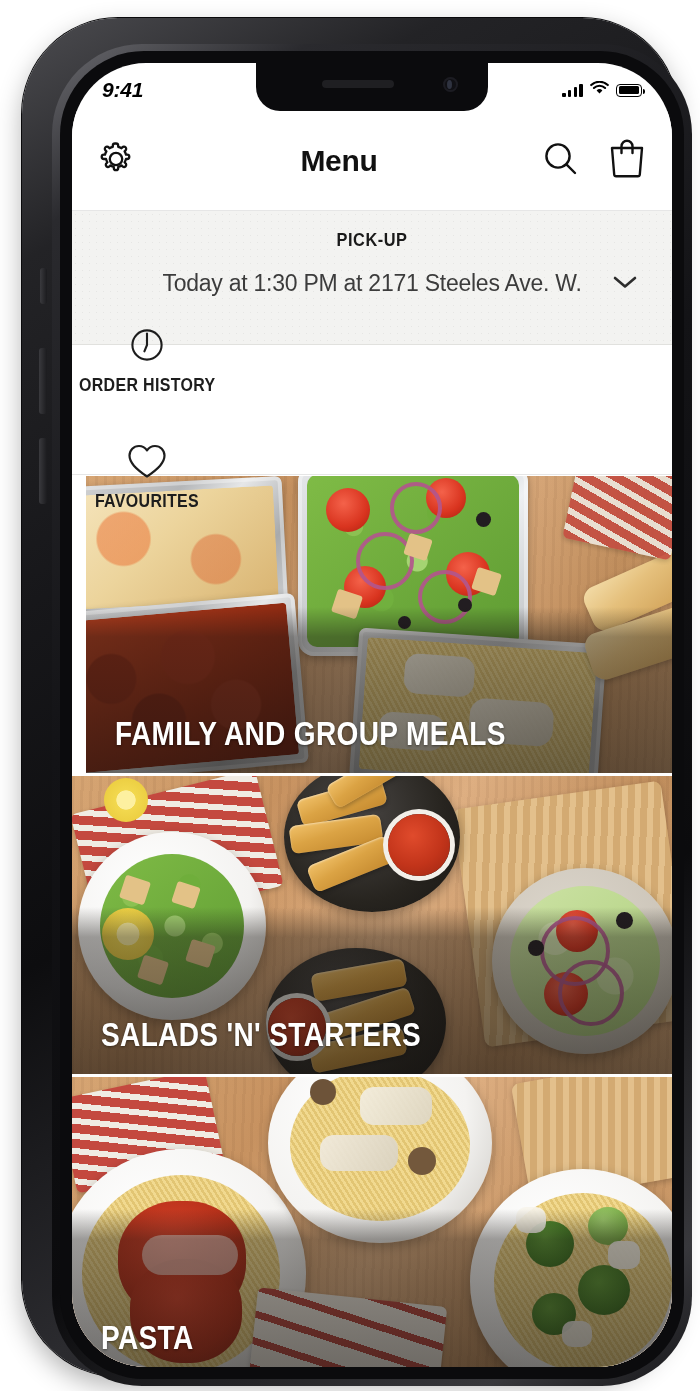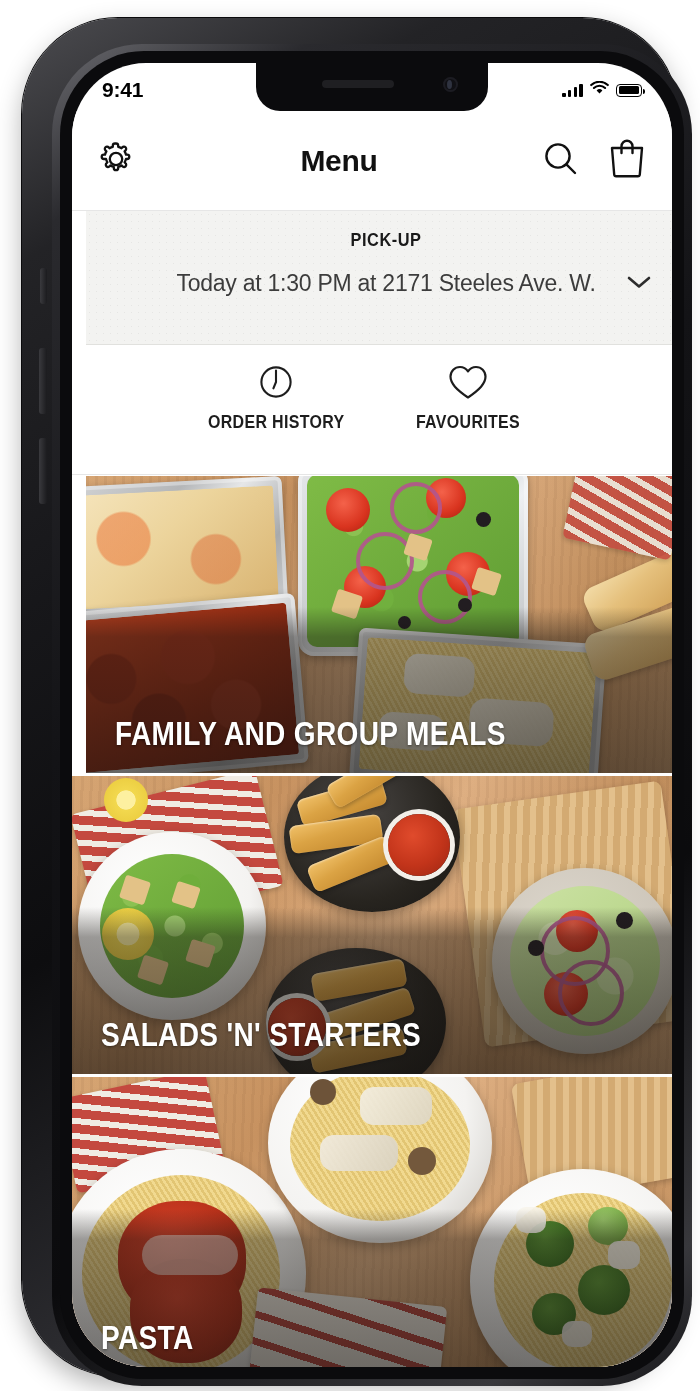--- a/index.html
+++ b/index.html
@@ -50,21 +50,21 @@
     position:absolute;right:30px;top:14px;width:15px;height:15px;border-radius:50%;
     background:#101014;box-shadow:inset 0 0 0 2px #1c1c22;
   }
   .notch-cam::after{content:"";position:absolute;left:4px;top:3px;width:5px;height:9px;
     border-radius:50%;background:#2f3340;}
 
   
   .statusbar{
     position:absolute;top:0;left:0;width:600px;height:48px;z-index:30;
     display:flex;align-items:center;justify-content:space-between;
-    padding:0 30px;box-sizing:border-box;color:#000;
+    padding:0 30px;box-sizing:border-box;color:#000;font-style:italic;
   }
   .clock{font-size:21px;font-weight:700;letter-spacing:-.2px;margin-top:6px;}
   .status-right{display:flex;align-items:center;gap:7px;margin-top:6px;}
   .sig{display:flex;align-items:flex-end;gap:2.2px;height:13px;}
   .sig i{display:block;width:3.6px;background:#000;border-radius:1px;}
   .sig i:nth-child(1){height:4px;}
   .sig i:nth-child(2){height:7px;}
   .sig i:nth-child(3){height:10px;}
   .sig i:nth-child(4){height:13px;}
   .batt{width:26px;height:13px;border:1.6px solid #000;border-radius:4px;position:relative;
@@ -78,21 +78,21 @@
     position:absolute;top:48px;left:0;width:600px;height:100px;background:#fff;z-index:20;
     display:flex;align-items:center;justify-content:space-between;
     padding:0 22px;box-sizing:border-box;border-bottom:1px solid #e6e6e6;
   }
   .appbar-title{font-size:30px;font-weight:700;color:#111;letter-spacing:-.3px;}
   .appbar-right{display:flex;align-items:center;gap:22px;}
   .icon-btn{display:flex;align-items:center;justify-content:center;}
 
   
   .pickup{
-    position:absolute;top:148px;left:14px;width:600px;height:134px;box-sizing:border-box;
+    position:absolute;top:148px;left:0;width:600px;height:134px;box-sizing:border-box;
     background:#f3f3f1;
     background-image:radial-gradient(circle, rgba(0,0,0,.055) 0.7px, transparent 0.8px);
     background-size:7px 7px;
     border-bottom:1px solid #e1e1de;
     padding-top:18px;z-index:15;
   }
   .pickup-label{
     text-align:center;font-size:19px;font-weight:700;color:#1a1a1a;
     letter-spacing:.6px;transform:scaleX(.86);
   }
@@ -100,21 +100,21 @@
     display:flex;align-items:center;justify-content:center;
     margin-top:19px;position:relative;padding:0 36px;
   }
   .pickup-text{font-size:23px;color:#3c3c3c;letter-spacing:-.25px;}
   .chev{position:absolute;right:34px;top:50%;transform:translateY(-50%);}
 
   
   .actions{
     position:absolute;top:282px;left:0;width:600px;height:130px;background:#fff;z-index:15;
     display:flex;align-items:flex-start;justify-content:center;gap:42px;
-    padding-top:14px;box-sizing:border-box;border-bottom:1px solid #e6e6e6;
+    padding-top:14px;box-sizing:border-box;border-bottom:1px solid #e6e6e6;flex-direction:column;
   }
   .action{display:flex;flex-direction:column;align-items:center;width:150px;}
   .action-icon{height:46px;display:flex;align-items:center;justify-content:center;}
   .action-label{
     margin-top:6px;font-size:19px;font-weight:700;color:#1d1d1d;letter-spacing:.4px;
     transform:scaleX(.84);white-space:nowrap;
   }
 
   
   .cards{position:absolute;top:413px;left:0;width:600px;bottom:0;overflow:hidden;background:#fff;}

